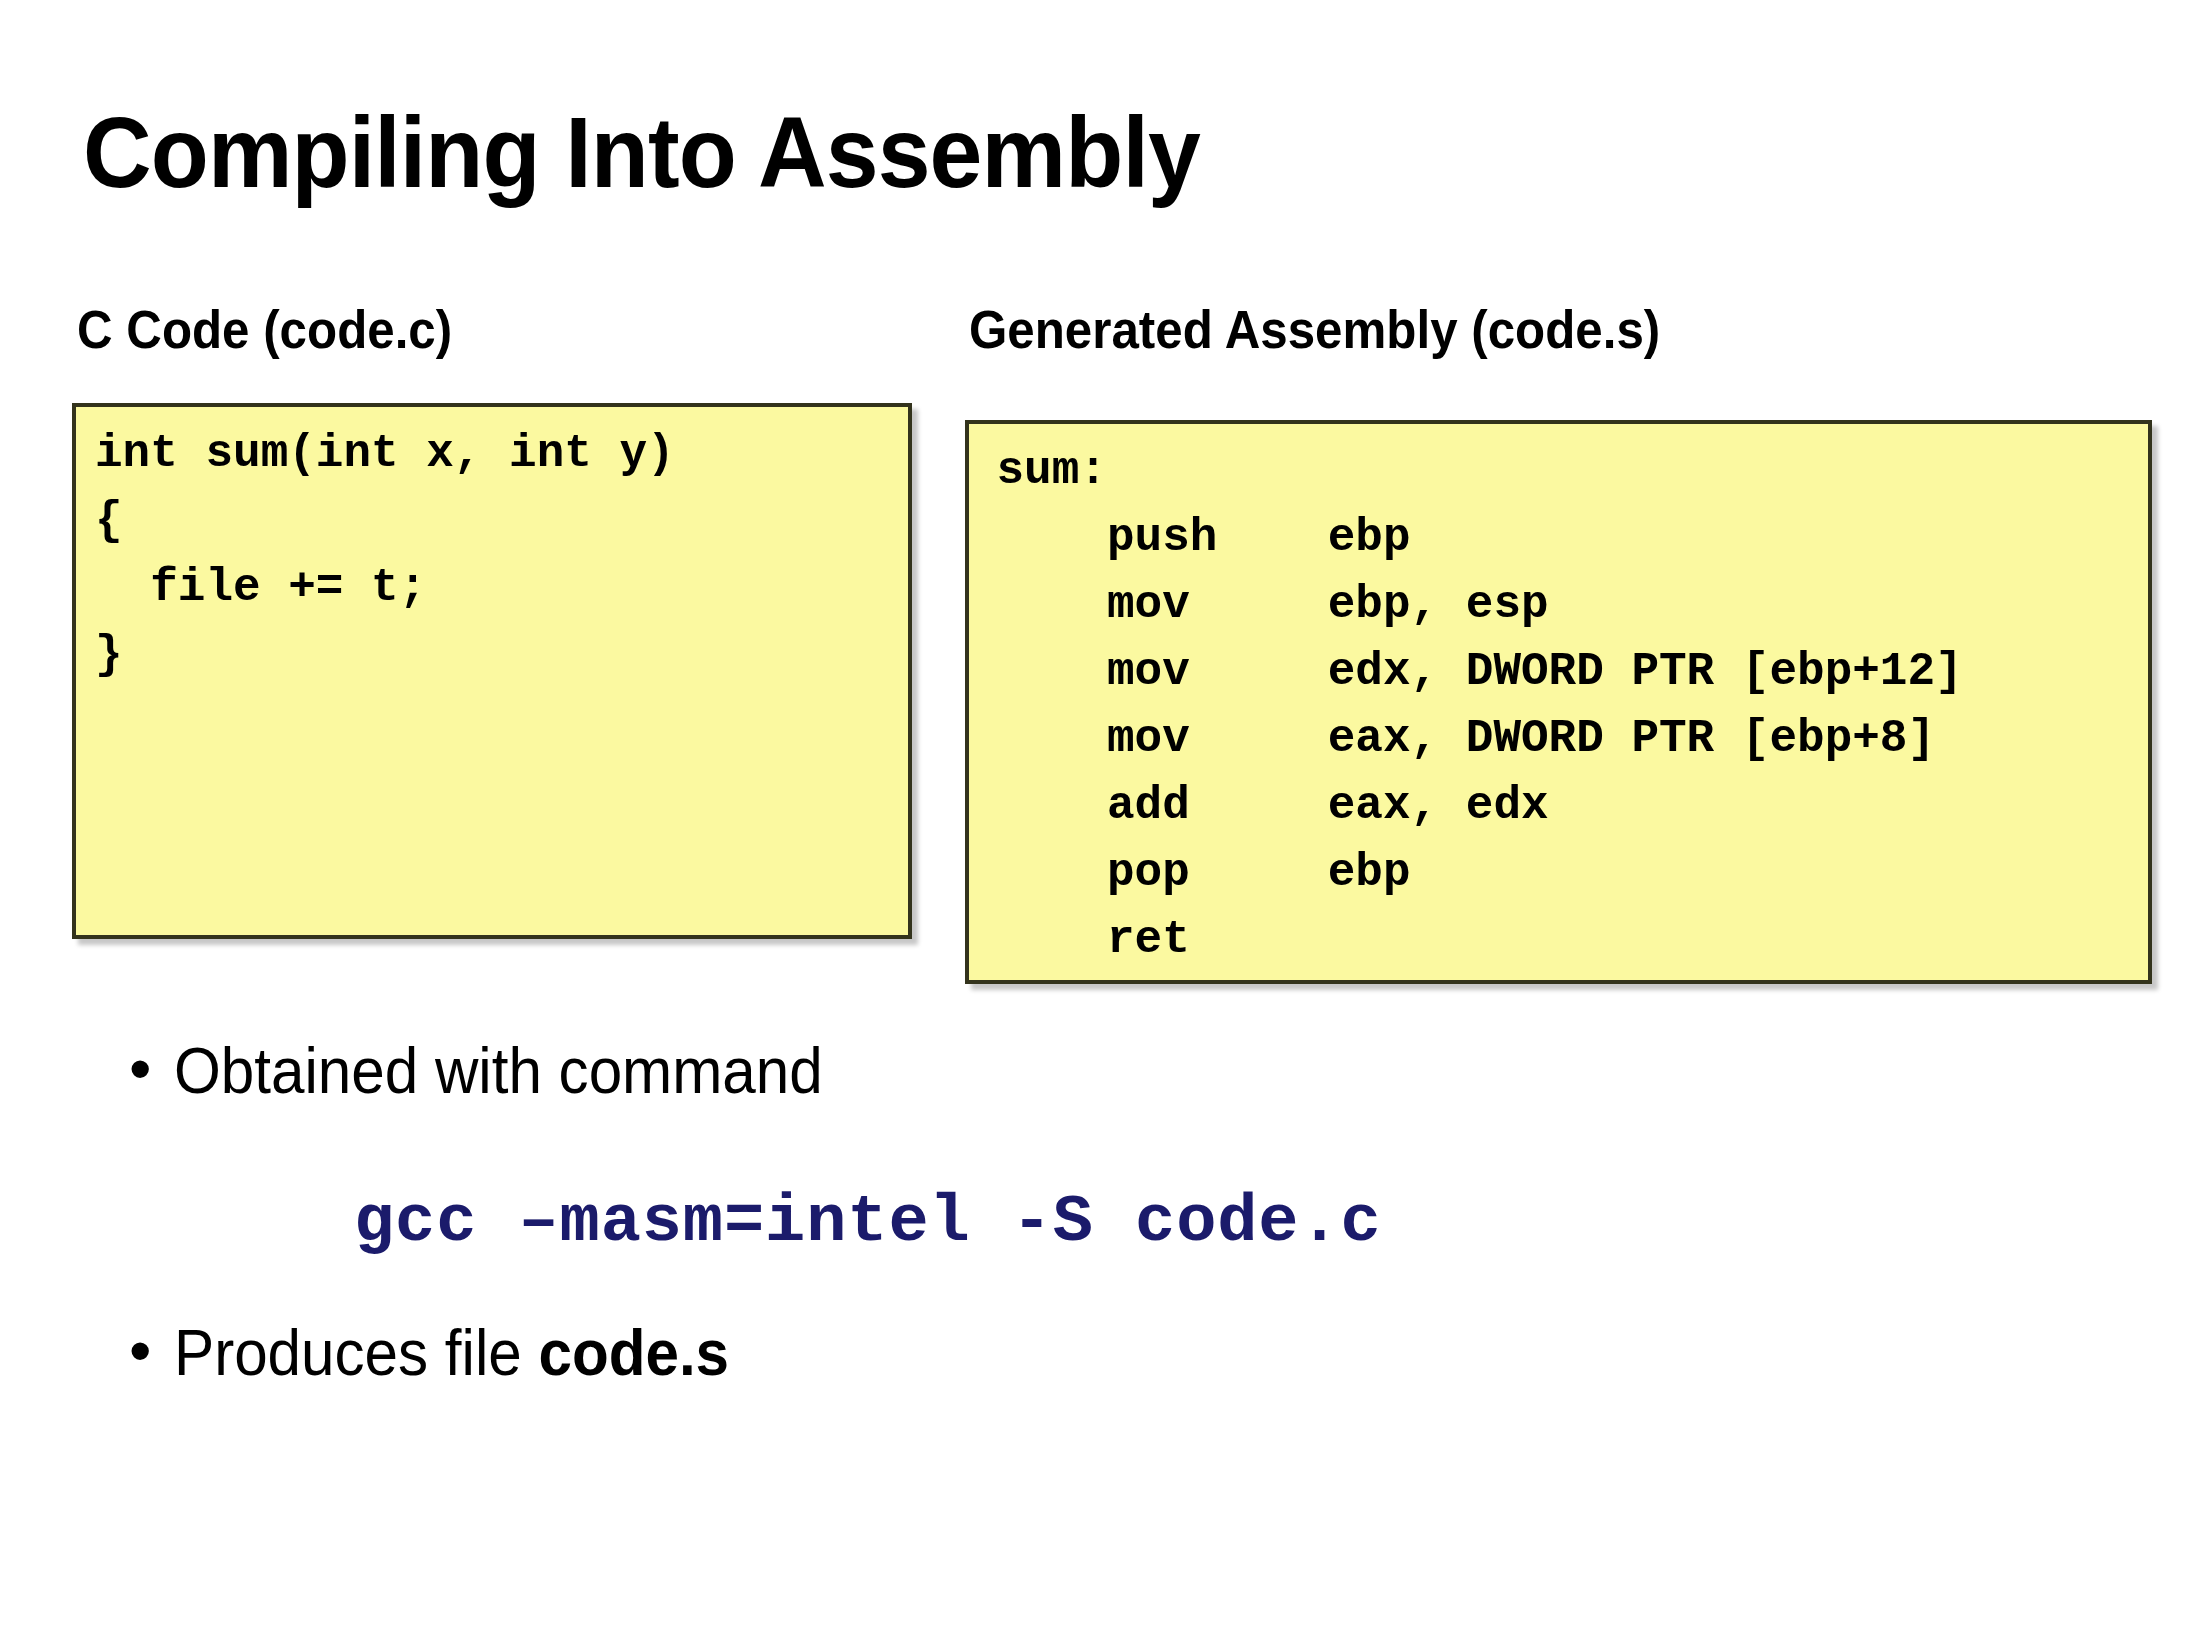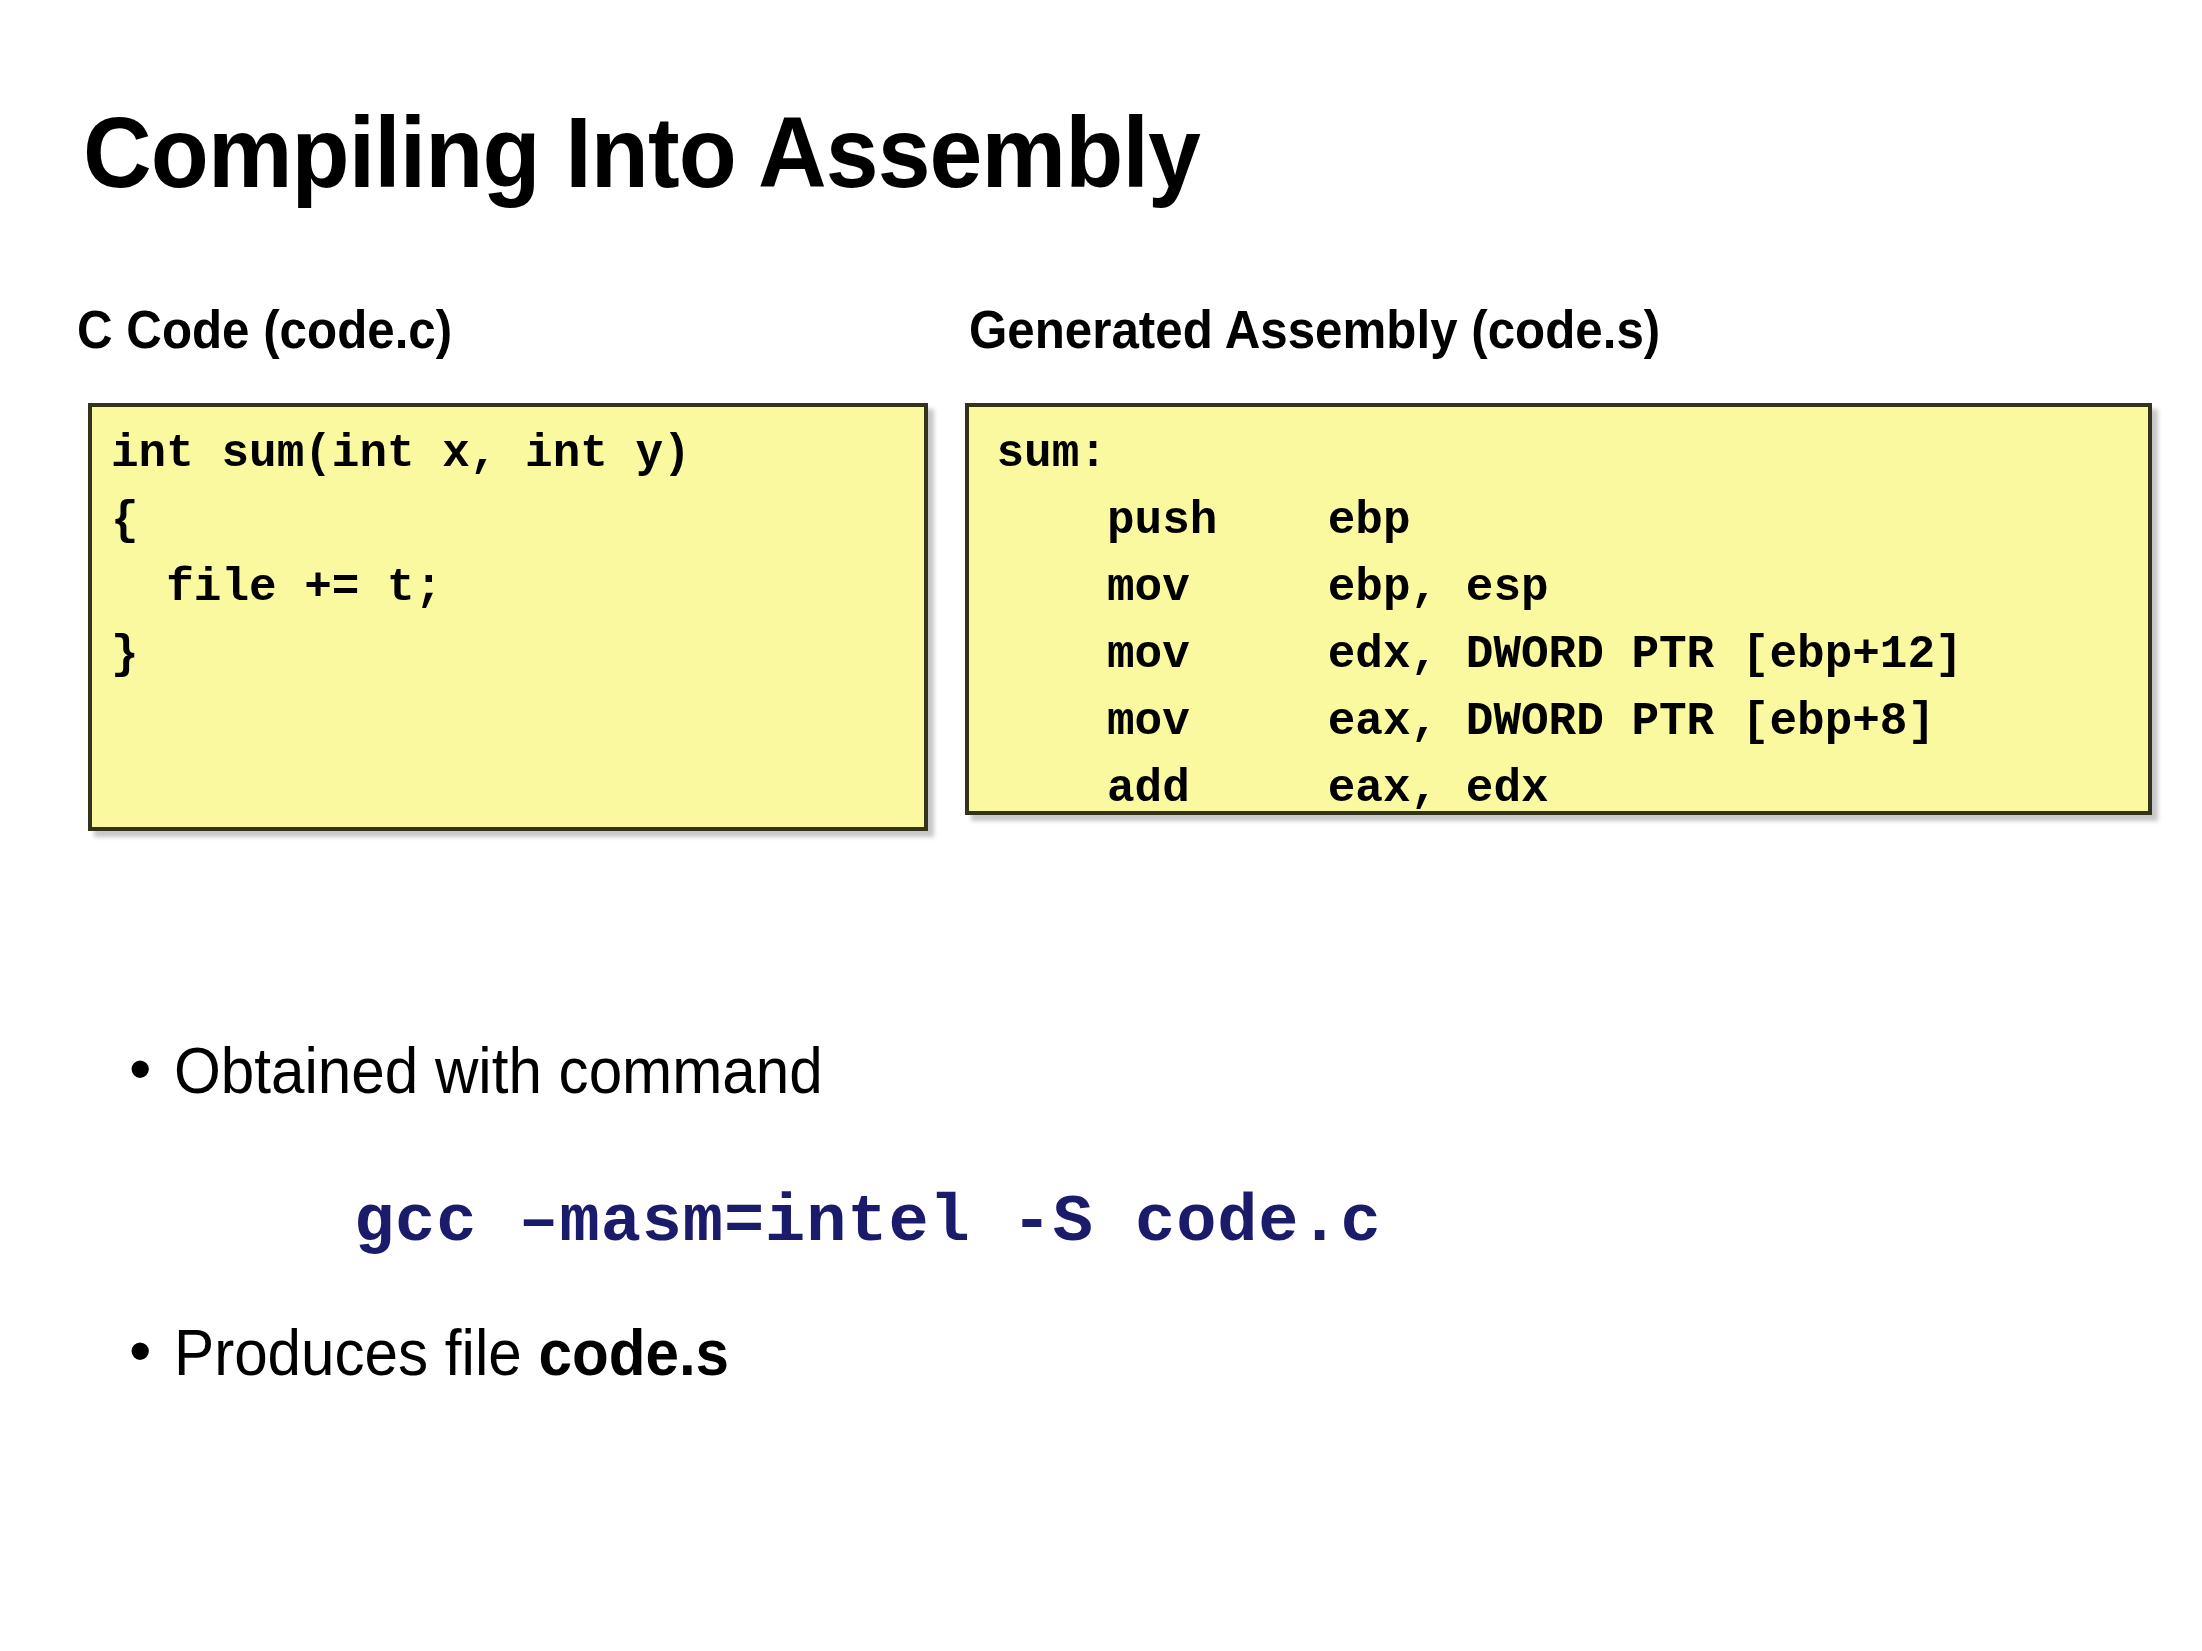--- a/index.html
+++ b/index.html
@@ -51,30 +51,30 @@
   
   .code-box {
     position: absolute;
     background: #fbf9a0;
     border: 4.3px solid #33331c;
     box-sizing: border-box;
     box-shadow: 6px 6px 4.3px rgba(0,0,0,0.22);
     overflow: hidden;
   }
   .code-box.c-box {
-    left: 88px;
+    left: 72px;
     top: 403px;
     width: 840px;
-    height: 428px;
+    height: 536px;
   }
   .code-box.asm-box {
     left: 965px;
-    top: 403px;
+    top: 420px;
     width: 1187px;
-    height: 412px;
+    height: 564px;
   }
 
   .code-text {
     font-family: "Liberation Mono", "DejaVu Sans Mono", monospace;
     font-weight: bold;
     font-size: 46px;
     line-height: 67px;
     color: #000000;
     white-space: pre;
     margin: 0;

